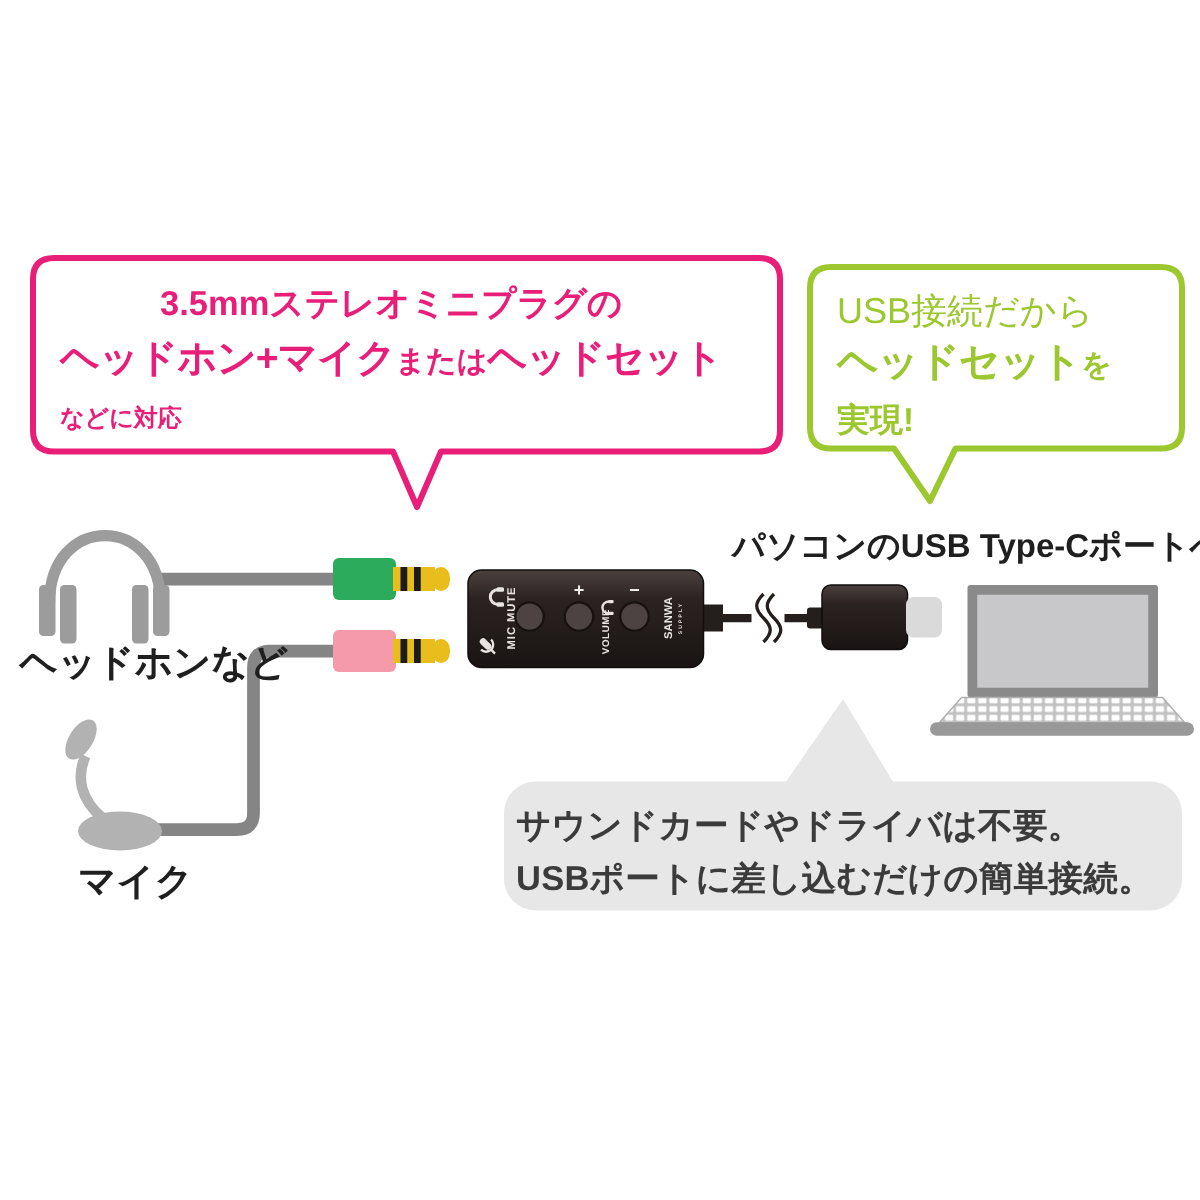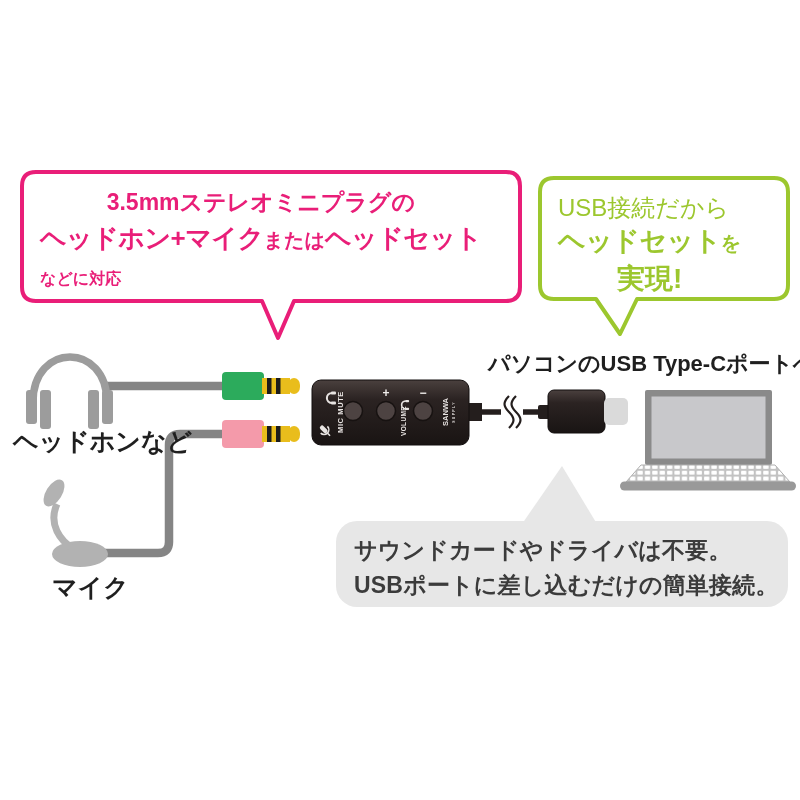--- a/index.html
+++ b/index.html
@@ -15,23 +15,23 @@
   .cp-l2{line-height:40px;}
   .cp-l2 .big{font-size:26px;font-weight:900;letter-spacing:-0.5px;}
   .cp-l2 .mid{font-size:20px;font-weight:700;margin:0 0;}
   .cp-l3{font-size:16px;font-weight:700;line-height:33px;}
   
   .callout-green-text{left:558px;top:192px;color:#9cc72e;}
   .cg-l1{font-size:24px;font-weight:400;line-height:31px;}
   .cg-l2{line-height:37px;}
   .cg-l2 .big{font-size:27px;font-weight:900;letter-spacing:-0.5px;}
   .cg-l2 .suf{font-size:20px;font-weight:700;}
-  .cg-l3{font-size:28px;font-weight:700;line-height:32px;text-align:center;}
+  .cg-l3{font-size:22px;font-weight:700;line-height:32px;}
   
-  .note-text{left:354px;top:533px;color:#3b3b3b;font-size:23px;font-weight:700;line-height:35px;letter-spacing:0.2px;}
+  .note-text{left:344px;top:533px;color:#3b3b3b;font-size:23px;font-weight:700;line-height:35px;letter-spacing:0.2px;}
 </style>
 </head>
 <body>
 
 <div class="stage">
 
   <svg width="800" height="800" viewBox="0 0 800 800">
     <defs>
       <linearGradient id="devg" x1="0" y1="0" x2="0" y2="1">
         <stop offset="0" stop-color="#4a403e"></stop>

